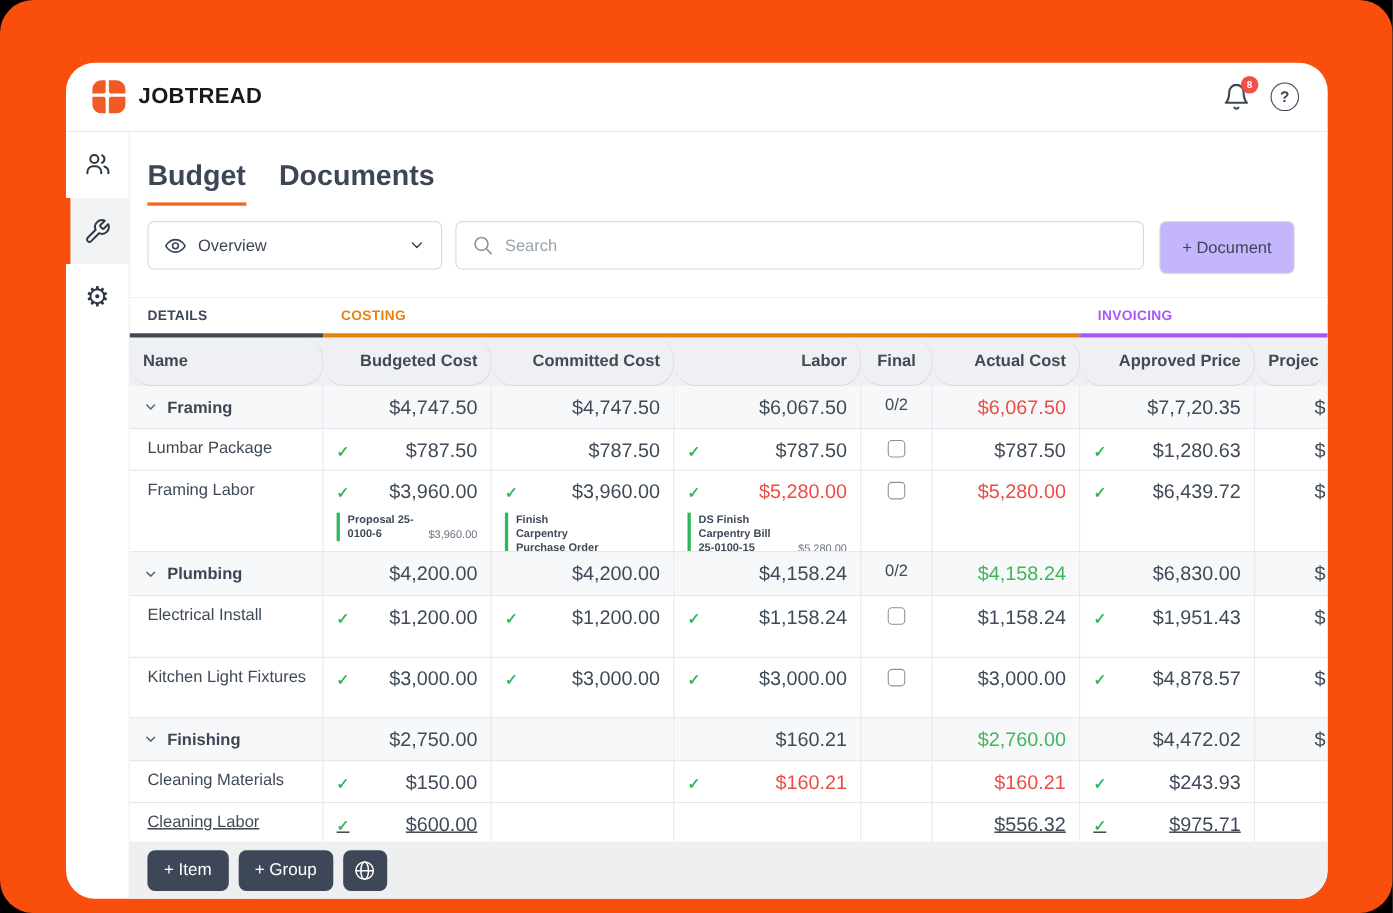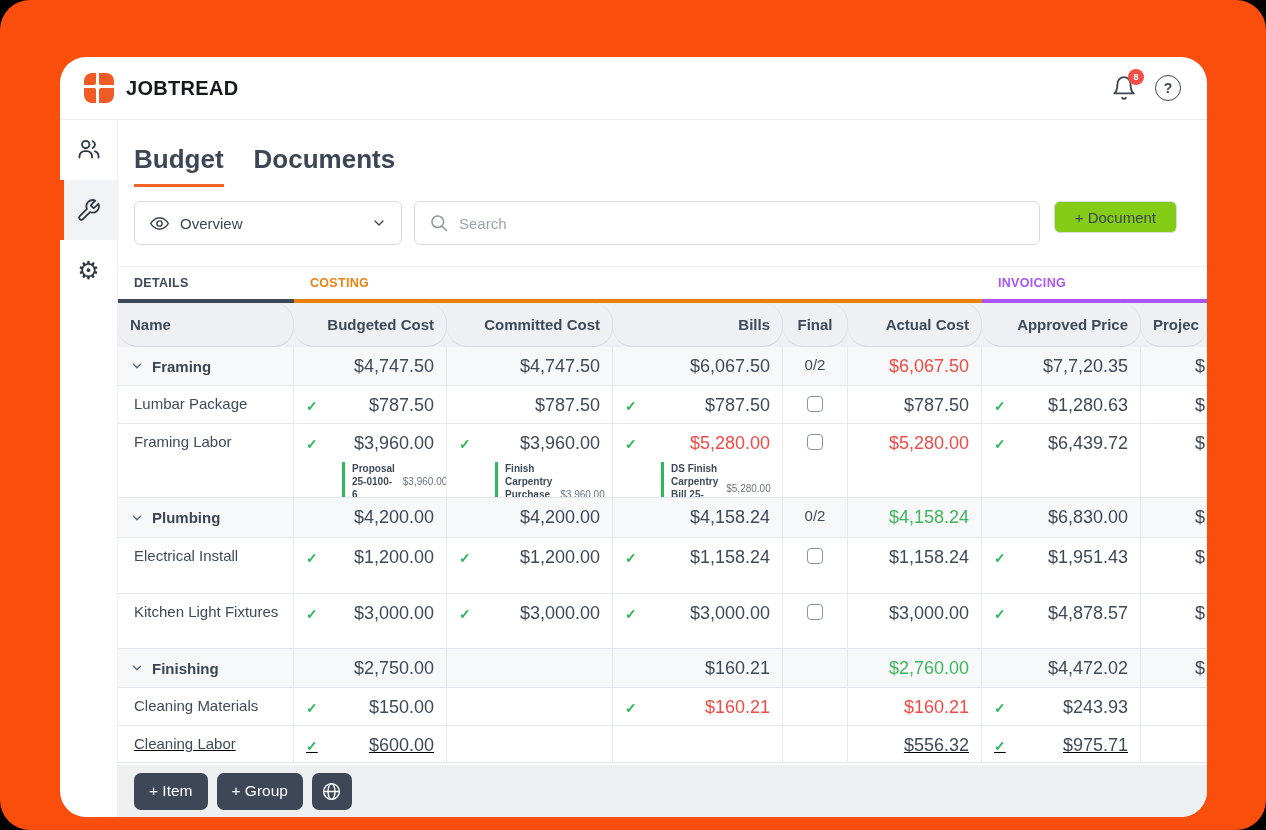--- a/index.html
+++ b/index.html
@@ -36,21 +36,21 @@
   .tabs-row { padding:24px 16px 0 16px; display:flex; gap:30px; }
   .tab { font-size:26px; font-weight:700; color:#3c4654; padding-bottom:9px; cursor:pointer; }
   .tab.active { border-bottom:3px solid #f26522; }
 
   .toolbar { display:flex; gap:12px; padding:14px 16px 0 16px; }
   .select-box { width:268px; height:44px; border:1px solid #d7dade; border-radius:6px; display:flex; align-items:center; gap:10px; padding:0 14px; color:#3c4654; font-size:15px; cursor:pointer; background:#fff; }
   .select-box .chev { margin-left:auto; display:flex; }
   .search-box { flex:1; height:44px; border:1px solid #d7dade; border-radius:6px; display:flex; align-items:center; gap:10px; padding:0 14px; background:#fff; }
   .search-box input { border:none; outline:none; flex:1; font-size:15px; color:#3c4654; font-family:Liberation Sans, sans-serif; }
   .search-box input::placeholder { color:#9aa3ad; }
-  .doc-btn { height:32px; border:1px solid #d7dade; border-radius:6px; background:#84cc16; padding:0 20px; font-size:15px; color:#3c4654; cursor:pointer; font-family:"Liberation Sans",sans-serif; margin-left:2px; margin-right:14px; white-space:nowrap; }
+  .doc-btn { height:48px; border:1px solid #d7dade; border-radius:6px; background:#c4b5fd; padding:0 20px; font-size:15px; color:#3c4654; cursor:pointer; font-family:"Liberation Sans",sans-serif; margin-left:2px; margin-right:14px; white-space:nowrap; }
 
   
   .table-wrap { margin-top:21px; display:flex; flex-direction:column; flex:1; min-height:0; border-top:1px solid #eceef1; }
   .section-row { display:flex; height:36px; }
   .section-seg { display:flex; align-items:center; padding-left:16px; font-size:12.5px; font-weight:700; letter-spacing:.3px; }
   .seg-details { width:176px; color:#3d4756; border-bottom:4px solid #3d4756; }
   .seg-costing { width:688px; color:#e8820e; border-bottom:4px solid #e8820e; }
   .seg-invoicing { flex:1; color:#a955f7; border-bottom:4px solid #a955f7; }
 
   .trow { display:grid; grid-template-columns:176px 153px 166px 170px 65px 134px 159px minmax(0,1fr); }
@@ -66,21 +66,21 @@
   .trow.group-row { background:#f7f8fa; }
   .tcell { border-right:1px solid #e7e9ec; border-bottom:1px solid #e3e6ea; padding:9px 12px 6px 12px; display:flex; flex-direction:column; overflow:hidden; }
   .tcell:last-child { border-right:none; padding-right:2px; }
   .name-cell { justify-content:flex-start; padding-left:16px; flex-direction:row; align-items:flex-start; gap:8px; font-size:15px; color:#3f4a58; }
   .group-row .name-cell { font-weight:700; color:#3c4654; align-items:center; padding-top:0; padding-bottom:0; padding-left:12px; }
   .money-line { display:flex; width:100%; align-items:baseline; }
   .checkmark { color:#2eb85c; font-size:14px; font-weight:700; line-height:1.2; }
   .val { margin-left:auto; font-size:18px; color:#3f4a58; white-space:nowrap; }
   .v-red { color:#ef4b45; }
   .v-green { color:#3fb65b; }
-  .sub-doc { margin-top:8px; display:flex; align-items:center; gap:8px; border-left:3px solid #2eb85c; padding-left:7px;margin-left:36px; }
+  .sub-doc { margin-top:8px; display:flex; align-items:flex-end; gap:8px; border-left:3px solid #2eb85c; padding-left:7px; }
   .sub-label { font-size:10px; font-weight:700; color:#3f4a58; line-height:1.3; }
   .sub-amt { margin-left:auto; font-size:10px; color:#6b7480; white-space:nowrap; }
   .final-cell { align-items:center; justify-content:flex-start; }
   .final-text { font-size:15px; color:#3f4a58; }
   .checkbox { width:16px; height:16px; border:1.6px solid #8b93a1; border-radius:4px; background:#fff; cursor:pointer; margin-top:1px; }
   .chev-ic { display:flex; flex:0 0 auto; }
 
   
   .table-footer { margin-top:auto; height:52px; flex:0 0 52px; background:#edeff1; display:flex; align-items:center; gap:9px; padding:0 16px; }
   .dark-btn { background:#3d4757; border:none; color:#fff; height:37px; border-radius:7px; padding:0 15px; font-size:15.5px; cursor:pointer; display:flex; align-items:center; gap:7px; font-family:"Liberation Sans",sans-serif; }
@@ -170,21 +170,21 @@
           <div class="section-row">
             <div class="section-seg seg-details">DETAILS</div>
             <div class="section-seg seg-costing">COSTING</div>
             <div class="section-seg seg-invoicing">INVOICING</div>
           </div>
 
           <div class="trow col-head">
             <div class="hcell h-left">Name</div>
             <div class="hcell h-right">Budgeted Cost</div>
             <div class="hcell h-right">Committed Cost</div>
-            <div class="hcell h-right">Bills</div>
+            <div class="hcell h-right">Labor</div>
             <div class="hcell h-center">Final</div>
             <div class="hcell h-right">Actual Cost</div>
             <div class="hcell h-right">Approved Price</div>
             <div class="hcell h-left">Projec</div>
           </div>
 
           <div class="rows" id="rows">
               <div class="trow group-row" style="height: 39px;">
                 <div class="tcell name-cell">
                   <span class="chev-ic">

